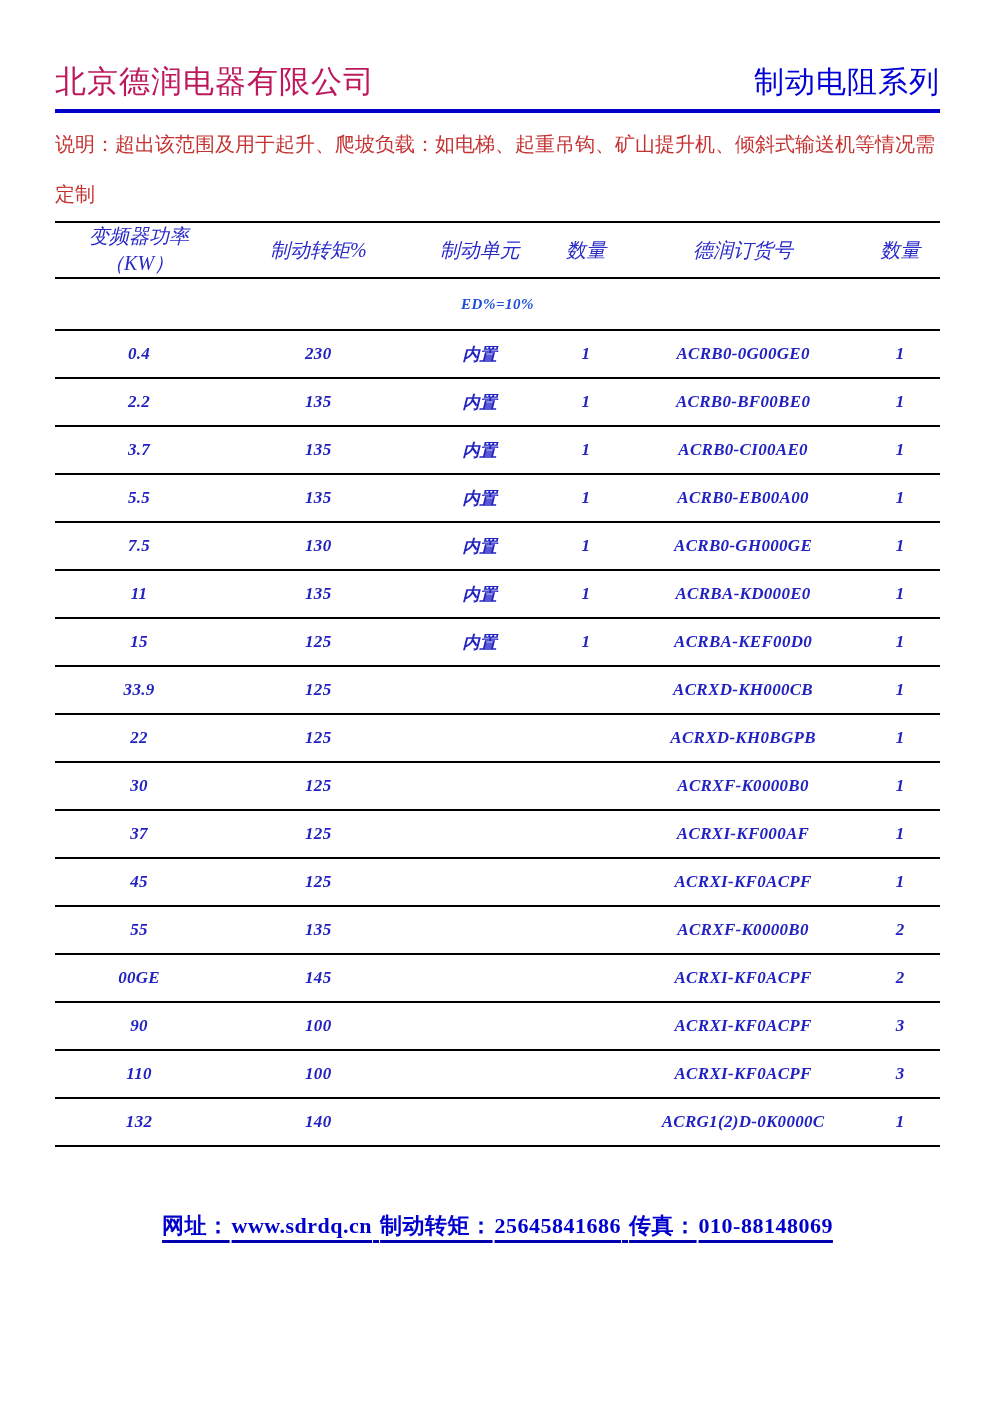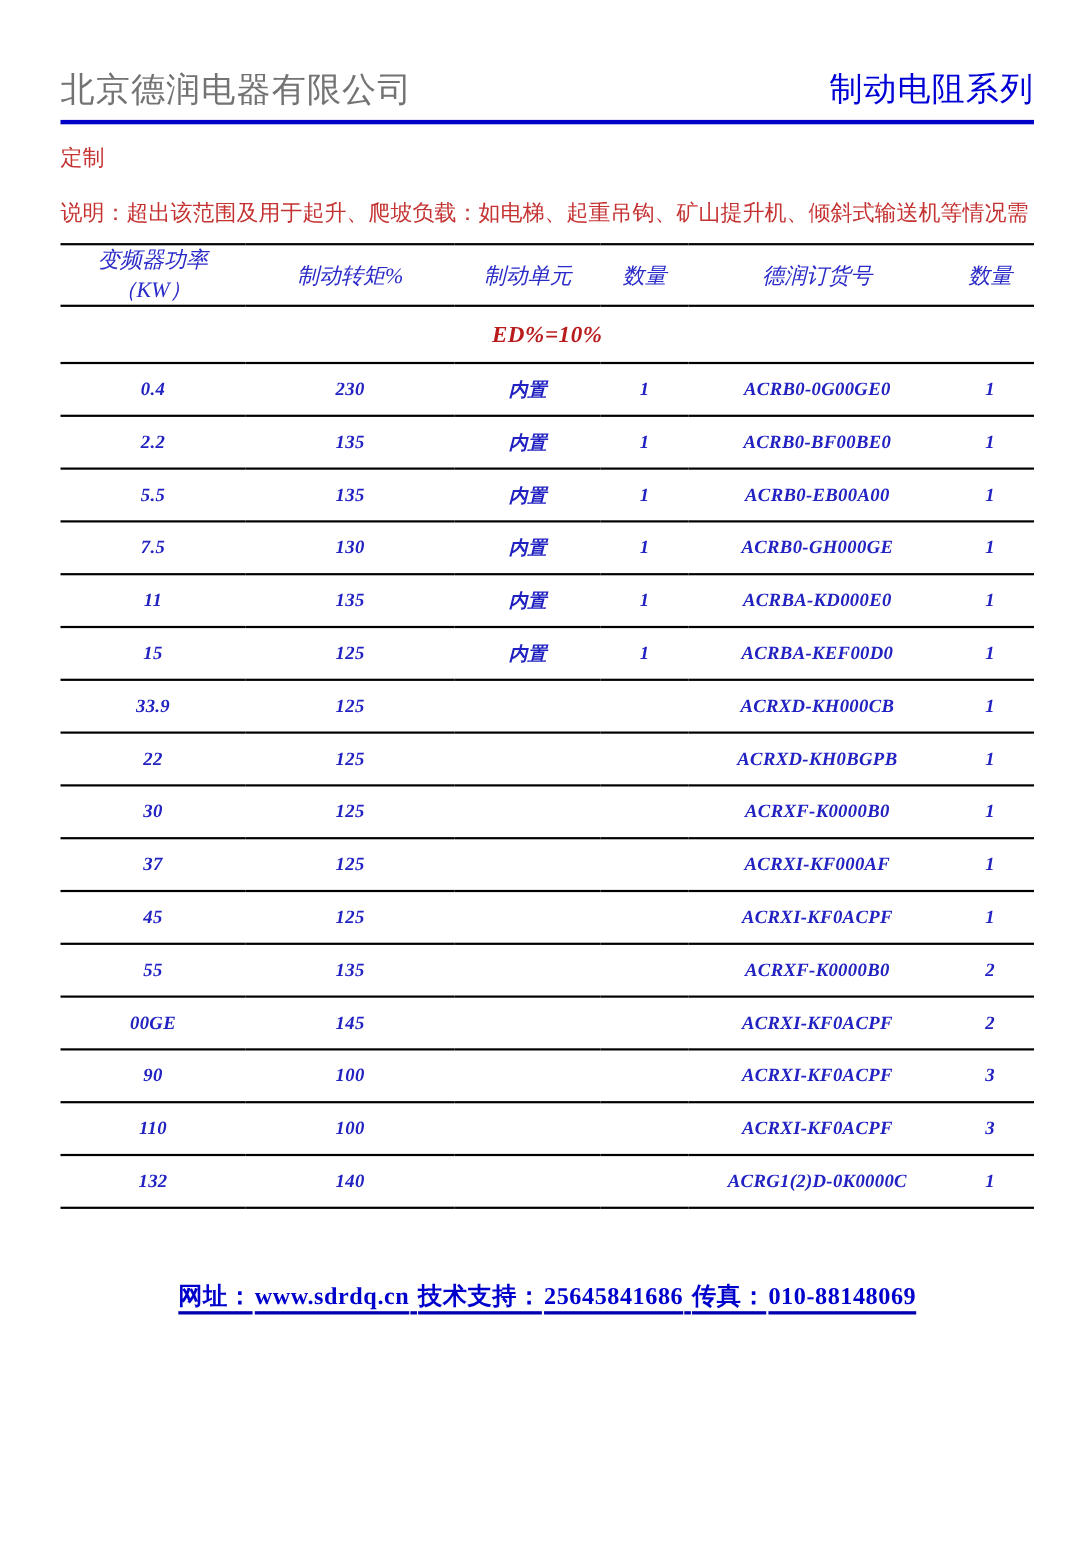--- a/index.html
+++ b/index.html
@@ -21,21 +21,21 @@
   .doc-header {
     display: flex;
     justify-content: space-between;
     align-items: flex-end;
     border-bottom: 4px solid #0000c8;
     padding-bottom: 9px;
   }
   .company-title {
     font-size: 31px;
     line-height: 36px;
-    color: #737373;
+    color: #be185d;
     letter-spacing: 1px;
     white-space: nowrap;
   }
   .series-title {
     font-size: 30px;
     line-height: 36px;
     color: #0000d6;
     letter-spacing: 1px;
     white-space: nowrap;
   }
@@ -71,23 +71,23 @@
     font-size: 17px;
     font-weight: 600;
     color: #2222c2;
     text-align: center;
     vertical-align: middle;
     padding: 0;
     letter-spacing: 0.3px;
   }
   tr.section-row td {
     height: 50px;
-    font-size: 21px;
+    font-size: 15px;
     font-weight: 700;
-    color: #b91c1c;
+    color: #1d4ed8;
     letter-spacing: 0.5px;
   }
   
   .doc-footer {
     margin-top: 64px;
     text-align: center;
     font-size: 22px;
     font-weight: 700;
     color: #0000cc;
     text-decoration: underline;
@@ -103,22 +103,22 @@
 <body>
 
 <div class="page">
 
   <div class="doc-header">
     <div class="company-title">北京德润电器有限公司</div>
     <div class="series-title">制动电阻系列</div>
   </div>
 
   <div class="note">
+    <div class="note-line">说明：超出该范围及用于起升、爬坡负载：如电梯、起重吊钩、矿山提升机、倾斜式输送机等情况需</div>
     <div class="note-line">定制</div>
-    <div class="note-line">说明：超出该范围及用于起升、爬坡负载：如电梯、起重吊钩、矿山提升机、倾斜式输送机等情况需</div>
   </div>
 
   <table class="products">
     <colgroup>
       <col style="width:19%">
       <col style="width:21.5%">
       <col style="width:15%">
       <col style="width:9%">
       <col style="width:26.5%">
       <col style="width:9%">
@@ -149,20 +149,28 @@
         </tr>
         <tr>
           <td>2.2</td>
           <td>135</td>
           <td>内置</td>
           <td>1</td>
           <td>ACRB0-BF00BE0</td>
           <td>1</td>
         </tr>
         <tr>
+          <td>3.7</td>
+          <td>135</td>
+          <td>内置</td>
+          <td>1</td>
+          <td>ACRB0-CI00AE0</td>
+          <td>1</td>
+        </tr>
+        <tr>
           <td>5.5</td>
           <td>135</td>
           <td>内置</td>
           <td>1</td>
           <td>ACRB0-EB00A00</td>
           <td>1</td>
         </tr>
         <tr>
           <td>7.5</td>
           <td>130</td>
@@ -265,17 +273,17 @@
           <td></td>
           <td></td>
           <td>ACRG1(2)D-0K0000C</td>
           <td>1</td>
         </tr>
       </tbody>
   </table>
 
   <div class="doc-footer">
     <span class="seg">网址：</span><span class="seg">www.sdrdq.cn</span>
-    <span class="seg">技术支持：</span><span class="seg">25645841686</span>
+    <span class="seg">制动转矩：</span><span class="seg">25645841686</span>
     <span class="seg">传真：</span><span class="seg">010-88148069</span>
   </div>
 
 </div>
 
 </body></html>

